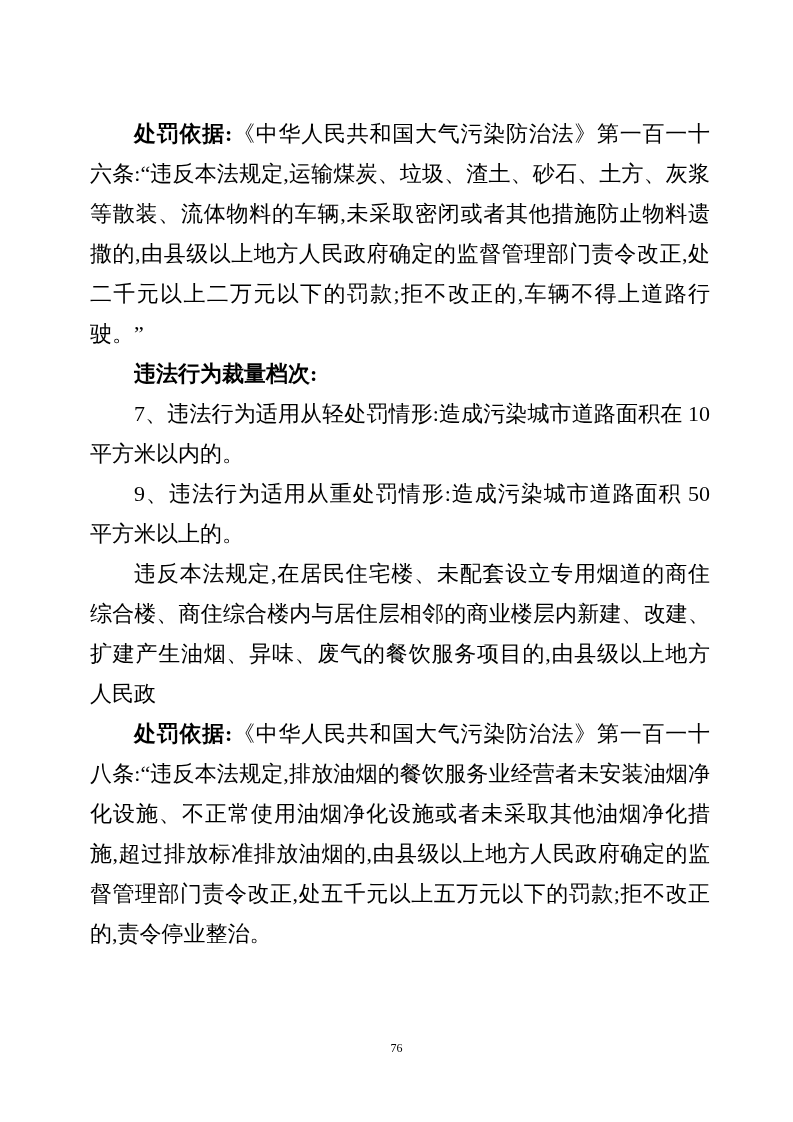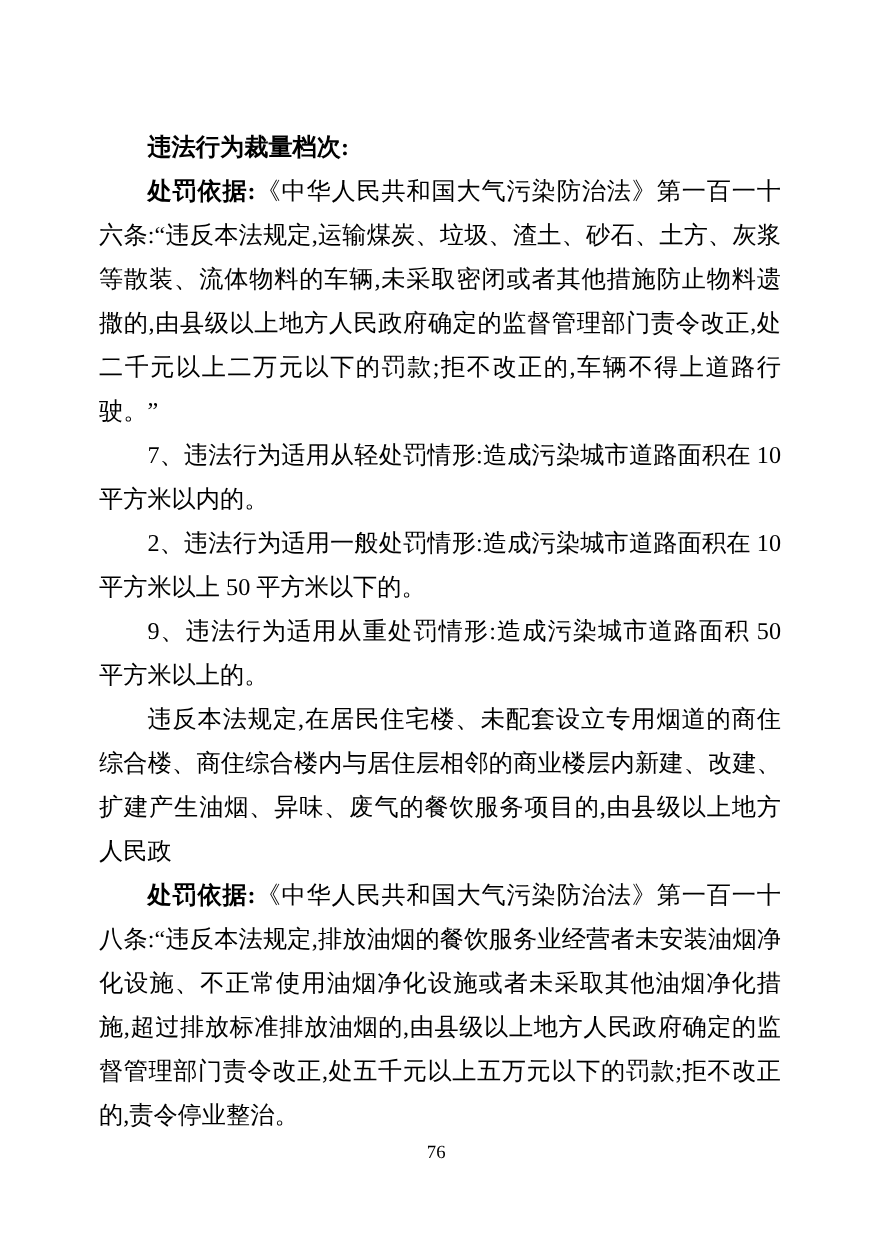--- a/index.html
+++ b/index.html
@@ -41,32 +41,31 @@
   }
   .run.bold {
     font-weight: 700;
   }
   .page-number {
     position: absolute;
     top: 1036px;
     left: 0;
     width: 100%;
     text-align: center;
-    font-size: 17px;
+    font-size: 12px;
     line-height: 24px;
     color: #000000;
   }
 </style>
 </head>
 <body>
 
 <div class="page">
   <div class="content" id="doc-body">
+      <p class="para indent"><span class="run bold">处罚依据:</span><span class="run">《中华人民共和国大气污染防治法》第一百一十六条:“违反本法规定,运输煤炭、垃圾、渣土、砂石、土方、灰浆等散装、流体物料的车辆,未采取密闭或者其他措施防止物料遗撒的,由县级以上地方人民政府确定的监督管理部门责令改正,处二千元以上二万元以下的罚款;拒不改正的,车辆不得上道路行驶。”</span></p>
       <p class="para indent"><span class="run bold">违法行为裁量档次:</span></p>
-      <p class="para indent"><span class="run bold">处罚依据:</span><span class="run">《中华人民共和国大气污染防治法》第一百一十六条:“违反本法规定,运输煤炭、垃圾、渣土、砂石、土方、灰浆等散装、流体物料的车辆,未采取密闭或者其他措施防止物料遗撒的,由县级以上地方人民政府确定的监督管理部门责令改正,处二千元以上二万元以下的罚款;拒不改正的,车辆不得上道路行驶。”</span></p>
       <p class="para indent"><span class="run">7、违法行为适用从轻处罚情形:造成污染城市道路面积在 10 平方米以内的。</span></p>
-      <p class="para indent"><span class="run">2、违法行为适用一般处罚情形:造成污染城市道路面积在 10 平方米以上 50 平方米以下的。</span></p>
       <p class="para indent"><span class="run">9、违法行为适用从重处罚情形:造成污染城市道路面积 50 平方米以上的。</span></p>
       <p class="para indent"><span class="run">违反本法规定,在居民住宅楼、未配套设立专用烟道的商住综合楼、商住综合楼内与居住层相邻的商业楼层内新建、改建、扩建产生油烟、异味、废气的餐饮服务项目的,由县级以上地方人民政</span></p>
       <p class="para indent"><span class="run bold">处罚依据:</span><span class="run">《中华人民共和国大气污染防治法》第一百一十八条:“违反本法规定,排放油烟的餐饮服务业经营者未安装油烟净化设施、不正常使用油烟净化设施或者未采取其他油烟净化措施,超过排放标准排放油烟的,由县级以上地方人民政府确定的监督管理部门责令改正,处五千元以上五万元以下的罚款;拒不改正的,责令停业整治。</span></p>
     </div>
   <div class="page-number">76</div>
 </div>
 
 </body></html>

